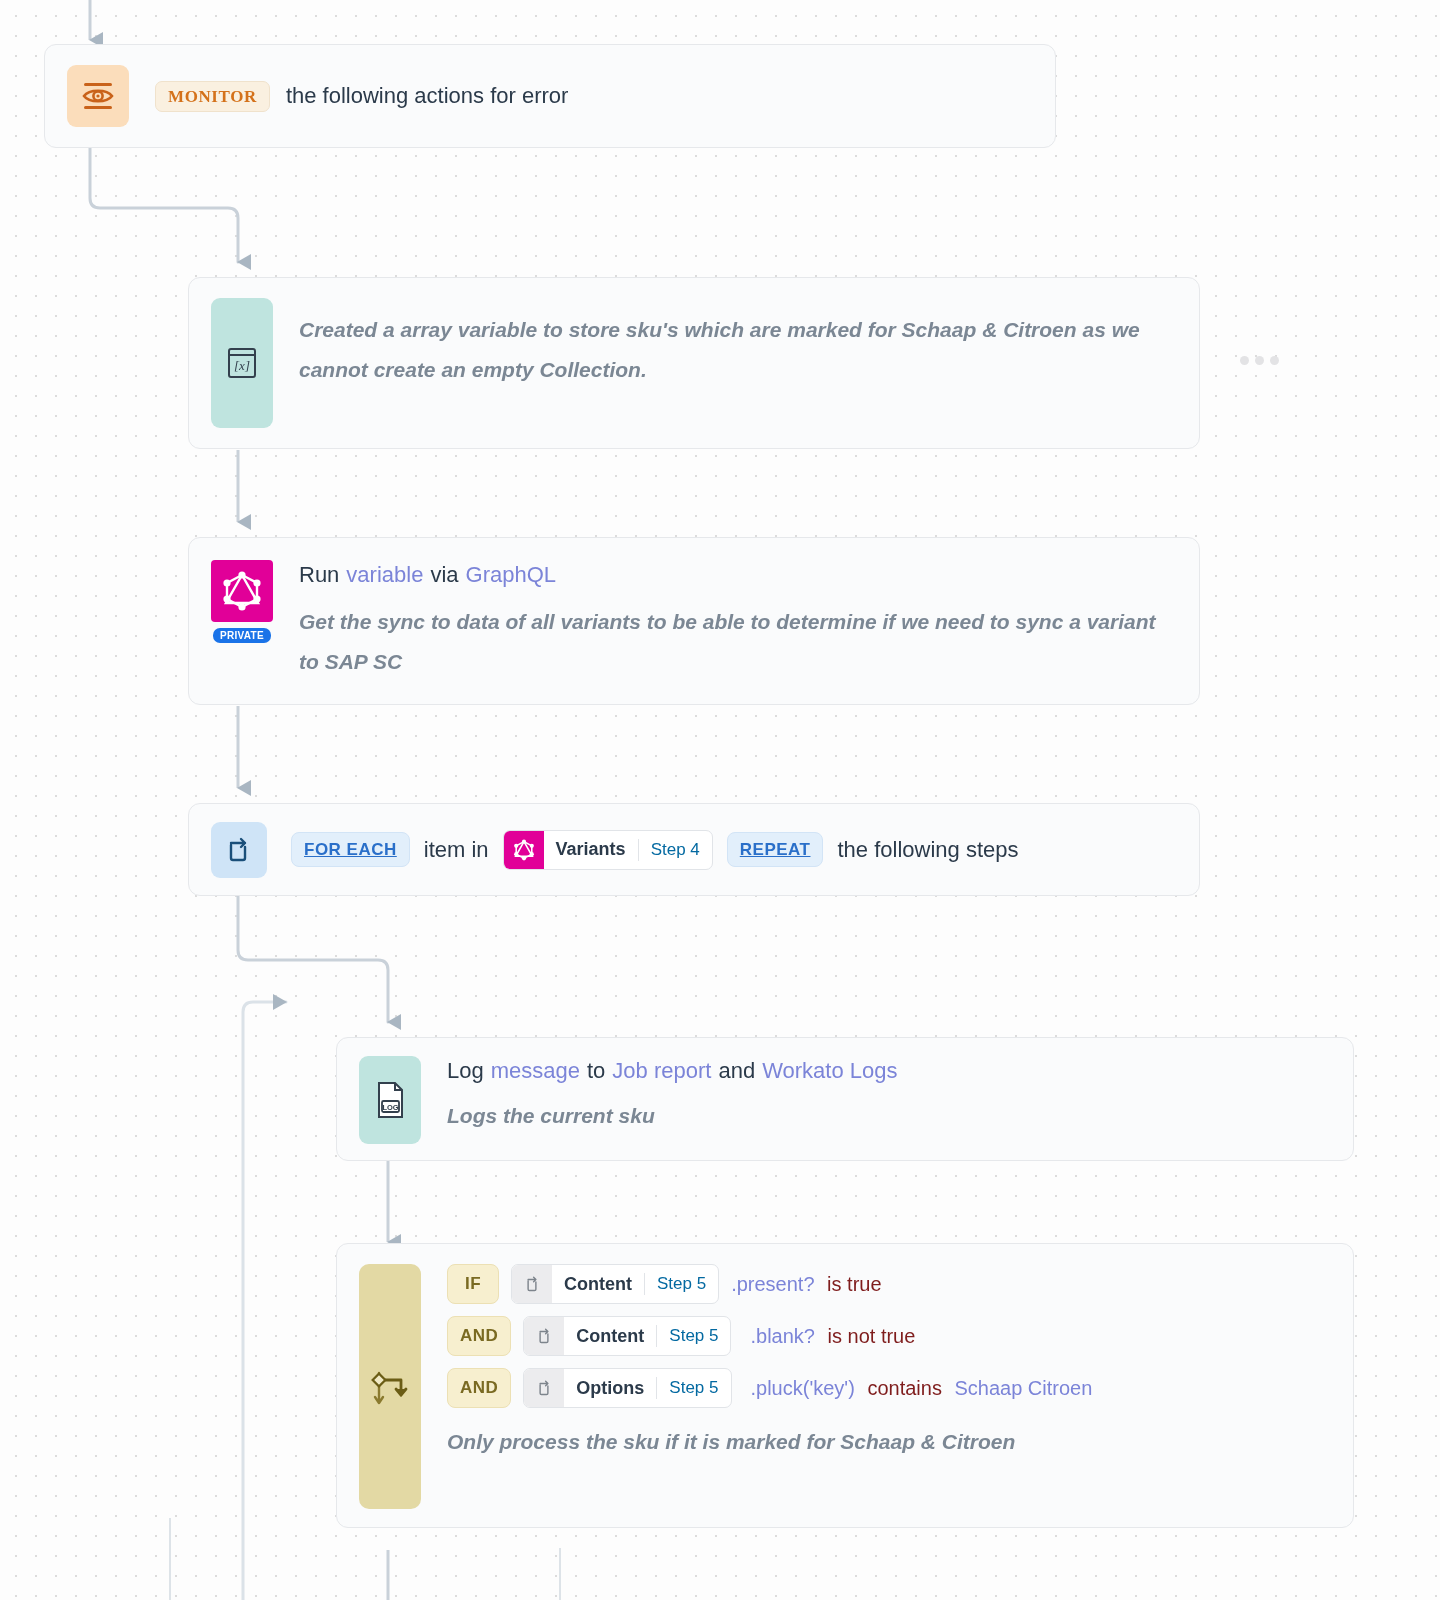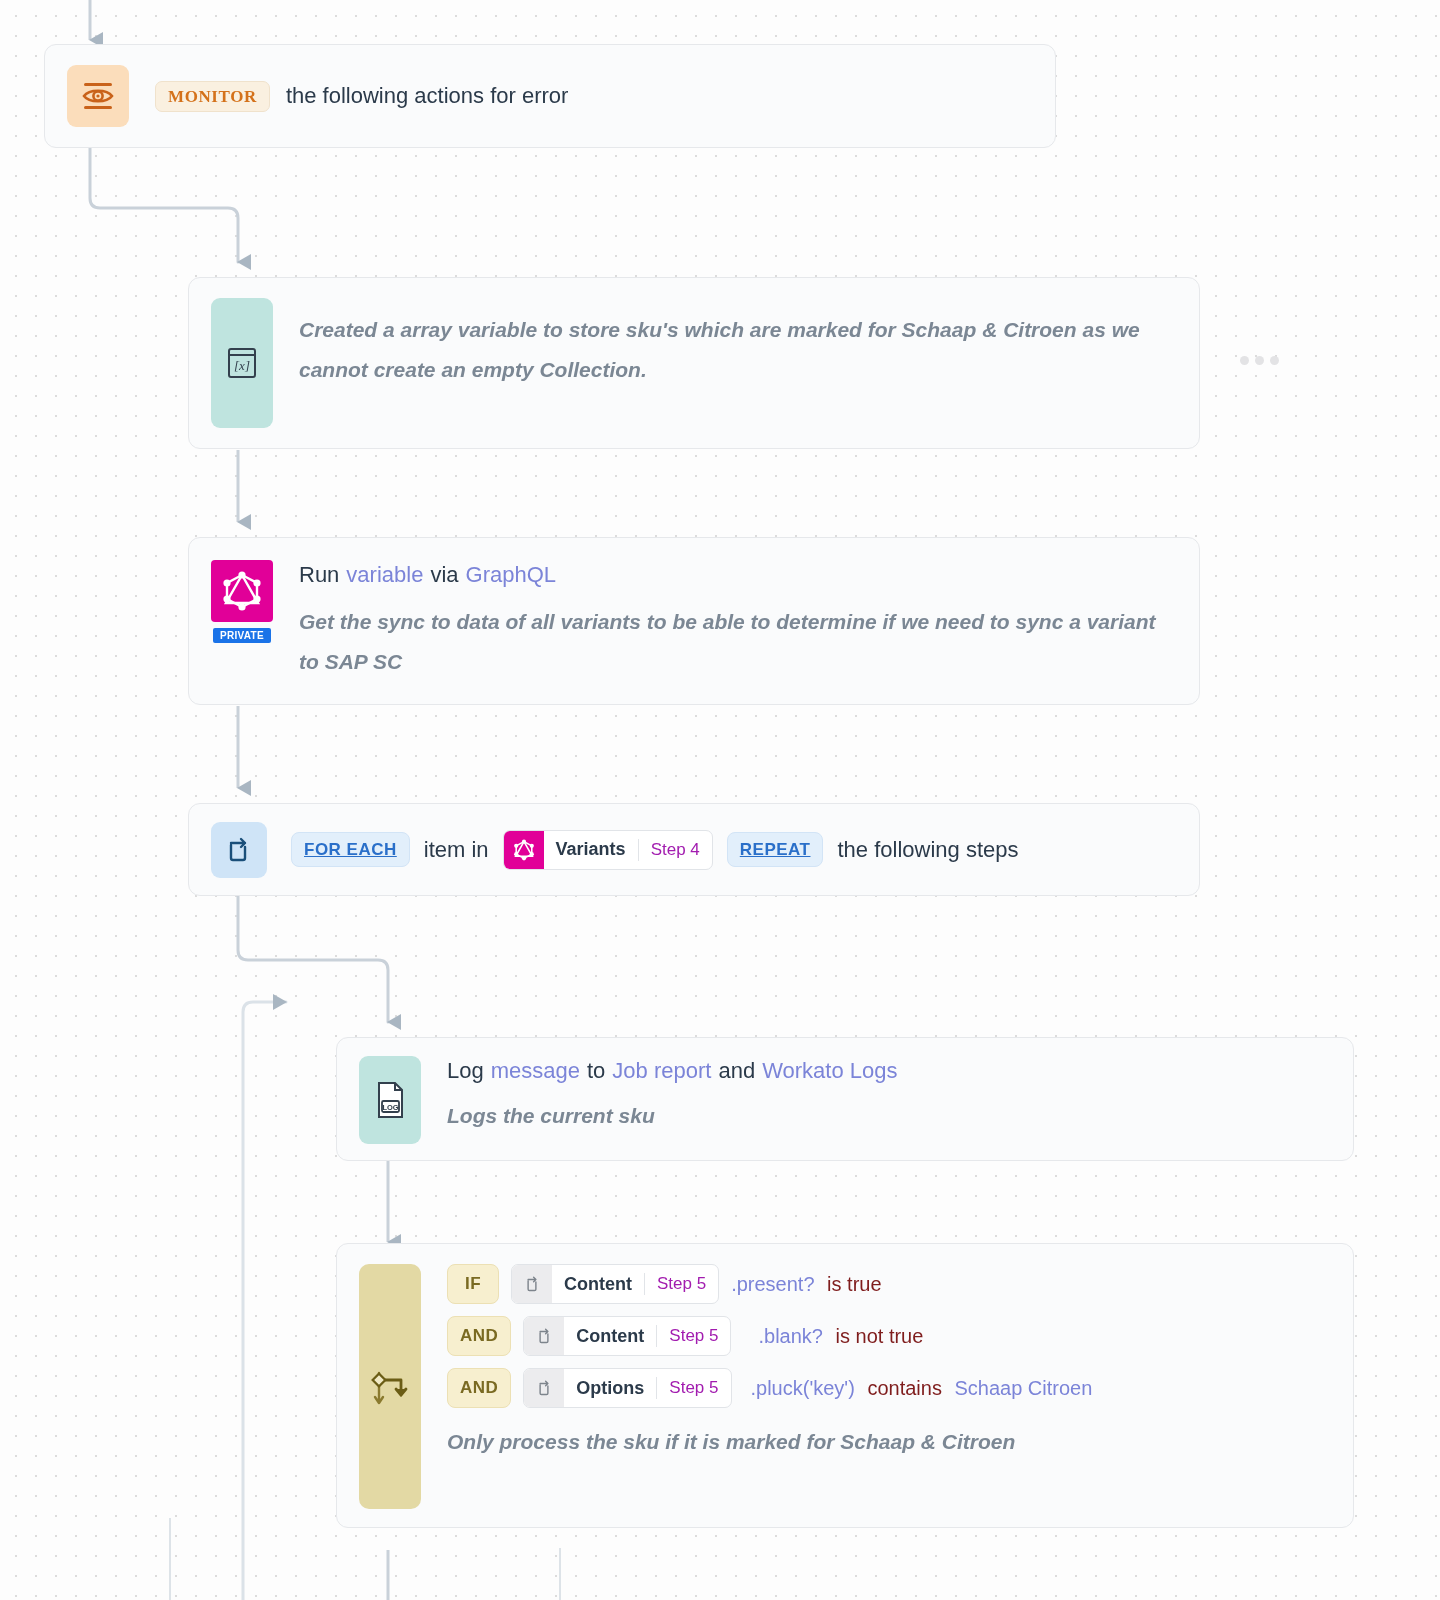--- a/index.html
+++ b/index.html
@@ -41,21 +41,21 @@
   .tile-if{width:62px;height:245px;background:#e3d9a4;border-radius:10px;display:flex;align-items:center;justify-content:center;}
 
   .private-badge{
     margin-top:6px;
     background:#1a73e8;
     color:#fff;
     font-size:10px;
     font-weight:700;
     letter-spacing:.3px;
     padding:2px 7px;
-    border-radius:2px;
+    border-radius:7px;
     line-height:1.1;
   }
 
   
   .title{font-size:22px;line-height:30px;color:#2b3a4a;font-weight:400;display:flex;align-items:center;flex-wrap:wrap;gap:0;}
   .title .lnk{color:#7b84d8;}
   .desc{font-size:21px;line-height:40px;color:#7b8794;font-style:italic;font-weight:700;}
 
   
   .pill-monitor{
@@ -83,21 +83,21 @@
     border:1px solid #e1e4e8;border-radius:7px;background:#fff;overflow:hidden;
     height:40px;box-sizing:border-box;vertical-align:middle;
   }
   .chip .chip-ico{
     flex:0 0 auto;width:40px;display:flex;align-items:center;justify-content:center;
     background:#e10098;
   }
   .chip .chip-ico.grey{background:#ececee;}
   .chip .chip-txt{display:flex;align-items:center;padding:8px 12px;font-size:18px;font-weight:700;color:#2b3a4a;}
   .chip .chip-sep{width:1px;background:#e1e4e8;margin:8px 0;}
-  .chip .chip-step{display:flex;align-items:center;padding:0 12px;font-size:17px;color:#a21caf;font-weight:400;}
+  .chip .chip-step{display:flex;align-items:center;padding:0 12px;font-size:17px;color:#0369a1;font-weight:400;}
 
   .cond-row{display:flex;align-items:center;gap:12px;margin-bottom:12px;}
   .cond-expr{font-size:20px;line-height:1;}
   .cond-expr .op{color:#7b84d8;}
   .cond-expr .val{color:#7f1d1d;margin-top:11px;}
   .cond-expr .lit{color:#7b84d8;}
 
   .dots-menu{position:absolute;display:flex;gap:6px;}
   .dots-menu i{width:9px;height:9px;border-radius:50%;background:#e3e3e5;display:block;}
 
@@ -318,21 +318,21 @@
           <svg width="22" height="22" viewBox="0 0 34 34" xmlns="http://www.w3.org/2000/svg">
             <path d="M11,10 L23,10 M23,10 L19.5,6.5 M23,10 L19.5,13.5" stroke="#7d848c" stroke-width="2.2" fill="none" stroke-linecap="round" stroke-linejoin="round"></path>
             <path d="M23,14 L23,25 A2,2 0 0 1 21,27 L13,27 A2,2 0 0 1 11,25 L11,12" stroke="#7d848c" stroke-width="2.2" fill="none" stroke-linecap="round"></path>
           </svg>
         </span>
         <span class="chip-txt">Content</span>
         <span class="chip-sep"></span>
         <span class="chip-step">Step 5</span>
       </span>
       <span class="cond-expr">
-        <span class="op" style="margin-left: 15px;">.blank?</span>
+        <span class="op" style="margin-left: 7px;">.blank?</span>
         <span class="val" style="margin-left: 7px;">is not true</span>
       </span>
     </div>
 
     <div class="cond-row">
       <span class="pill-if">AND</span>
       <span class="chip">
         <span class="chip-ico grey">
           <svg width="22" height="22" viewBox="0 0 34 34" xmlns="http://www.w3.org/2000/svg">
             <path d="M11,10 L23,10 M23,10 L19.5,6.5 M23,10 L19.5,13.5" stroke="#7d848c" stroke-width="2.2" fill="none" stroke-linecap="round" stroke-linejoin="round"></path>

